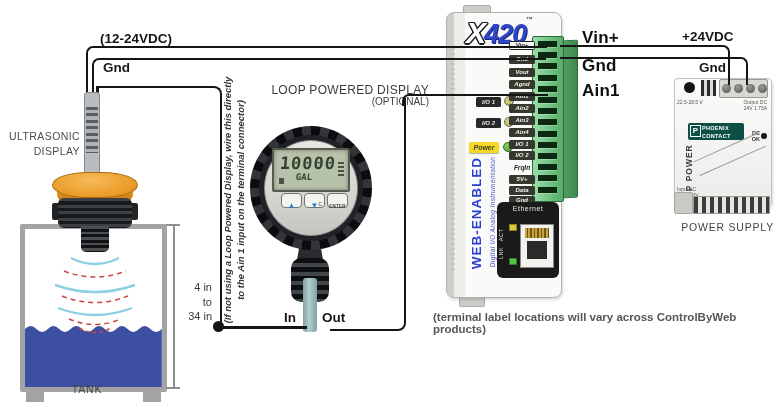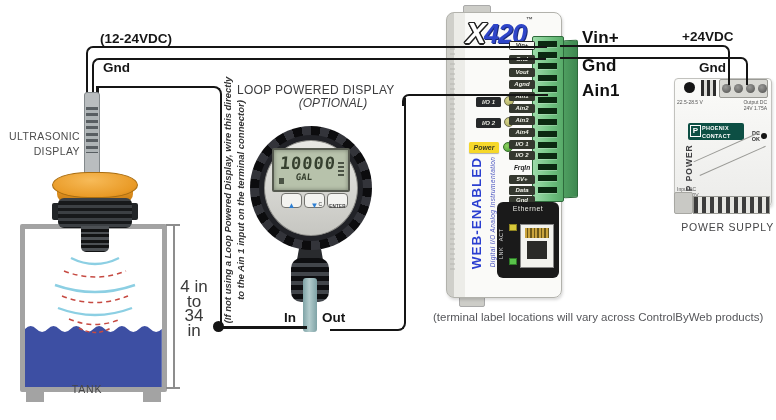--- a/index.html
+++ b/index.html
@@ -21,23 +21,23 @@
   .wireF{left:560px;top:57px;width:186px;height:26px;border-top-width:2.5px;border-right-width:2.5px;border-top-right-radius:7px;}
 
   
   .wlabel{font-weight:bold;font-size:13.5px;color:#161616;}
   .callout{font-weight:800;font-size:17px;color:#101010;letter-spacing:0.2px;}
   .callsub{font-weight:bold;font-style:italic;font-size:10.5px;color:#101010;line-height:11px;}
   .caption{font-size:11.5px;color:#55565a;}
   .scalenote{font-size:12px;font-style:italic;font-weight:bold;color:#48484a;}
   .smallcap{font-size:10.5px;color:#454547;letter-spacing:0.8px;}
   .sensorlbl{font-size:10.5px;color:#4c4c4c;letter-spacing:0.4px;line-height:15px;text-align:right;}
-  .rangelbl{font-size:17px;color:#3a3a3a;line-height:14.5px;text-align:center;}
-  .disptitle{font-size:12px;color:#3c3c3e;letter-spacing:0.3px;text-align:left;}
-  .dispsub{font-size:12px;font-style:italic;color:#3c3c3e;text-align:center;}
+  .rangelbl{font-size:11px;color:#3a3a3a;line-height:14.5px;text-align:right;}
+  .disptitle{font-size:12px;color:#3c3c3e;letter-spacing:0.3px;text-align:right;}
+  .dispsub{font-size:10px;color:#3c3c3e;text-align:right;}
   .rotnote{transform:rotate(-90deg);font-size:9.5px;font-style:italic;font-weight:600;
            color:#333;text-align:center;line-height:13px;}
 
   
   .tank{left:20px;top:224px;width:147px;height:168px;border:5px solid #a3a3a3;background:#fff;box-sizing:border-box;border-radius:2px;}
   .foot{top:392px;width:18px;height:10px;background:#a3a3a3;}
   .dimline{left:173px;top:225px;width:1.5px;height:163px;background:#8d8d8d;}
   .dimcap{width:14px;height:1.5px;background:#8d8d8d;left:166px;}
   .rangebox{left:176px;top:280px;width:36px;background:#fff;}
 
@@ -321,15 +321,15 @@
   </div>
   <div class="abs wlabel" style="left:284px;top:310px;">In</div>
   <div class="abs wlabel" style="left:322px;top:310px;">Out</div>
 
   <div class="abs callout" style="left:582px;top:28px;">Vin+</div>
   <div class="abs callout" style="left:582px;top:56px;">Gnd</div>
   <div class="abs callout" style="left:582px;top:81px;">Ain1</div>
   <div class="abs wlabel" style="left:682px;top:29px;">+24VDC</div>
   <div class="abs wlabel" style="left:699px;top:60px;">Gnd</div>
 
-  <div class="abs caption" style="left:433px;top:311px;">(terminal label locations will vary across ControlByWeb products)</div>
+  <div class="abs caption" style="left:433px;top:311px;font-weight:bold;">(terminal label locations will vary across ControlByWeb products)</div>
 
 </div>
 
 </body></html>

